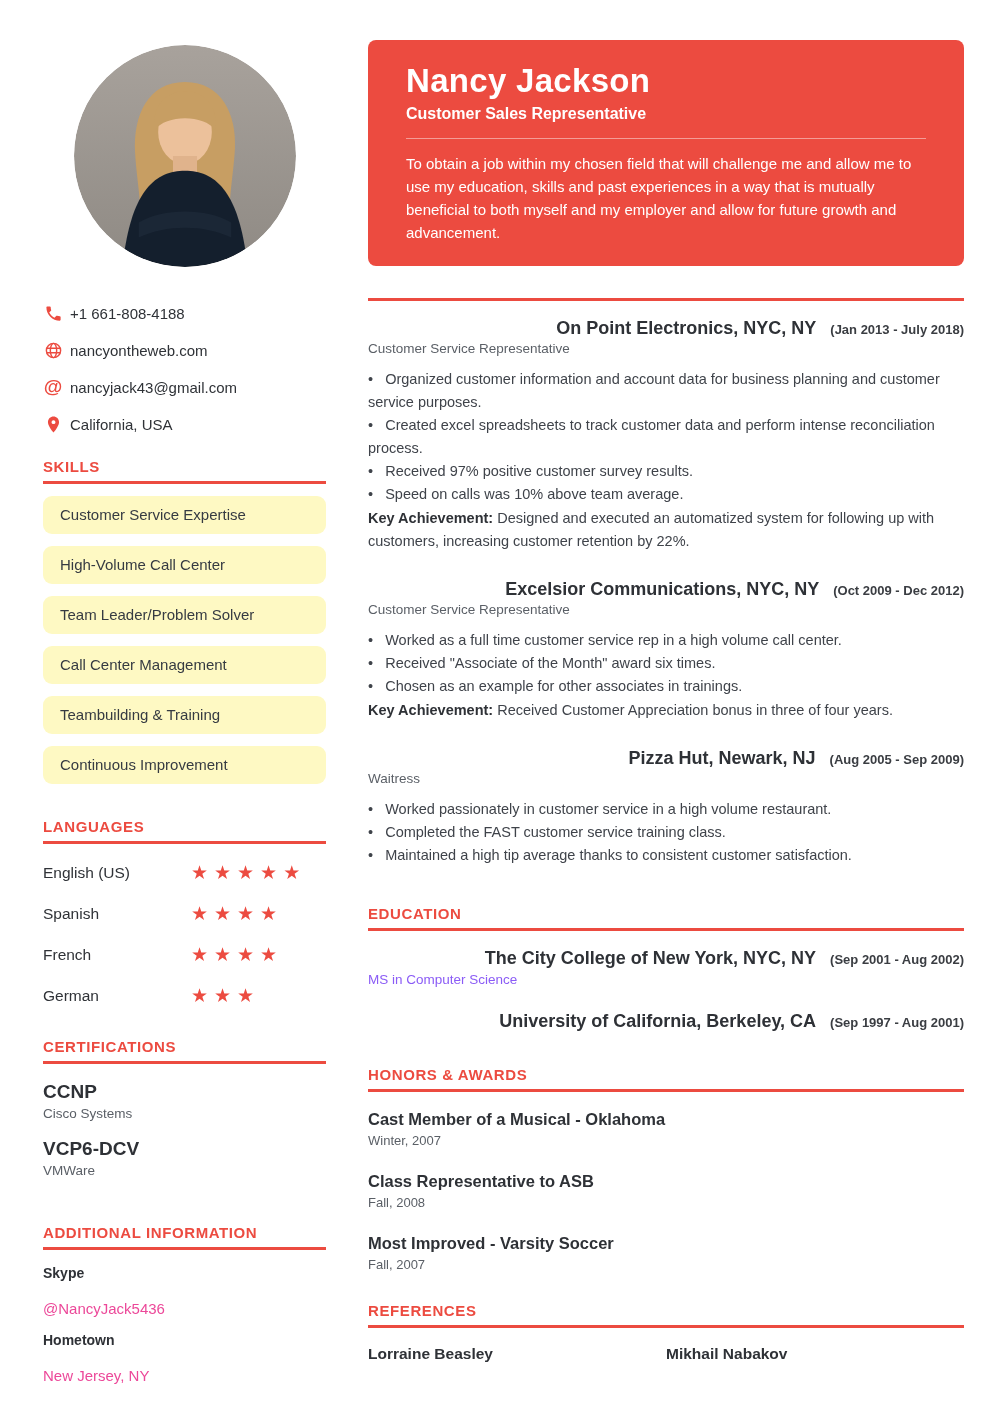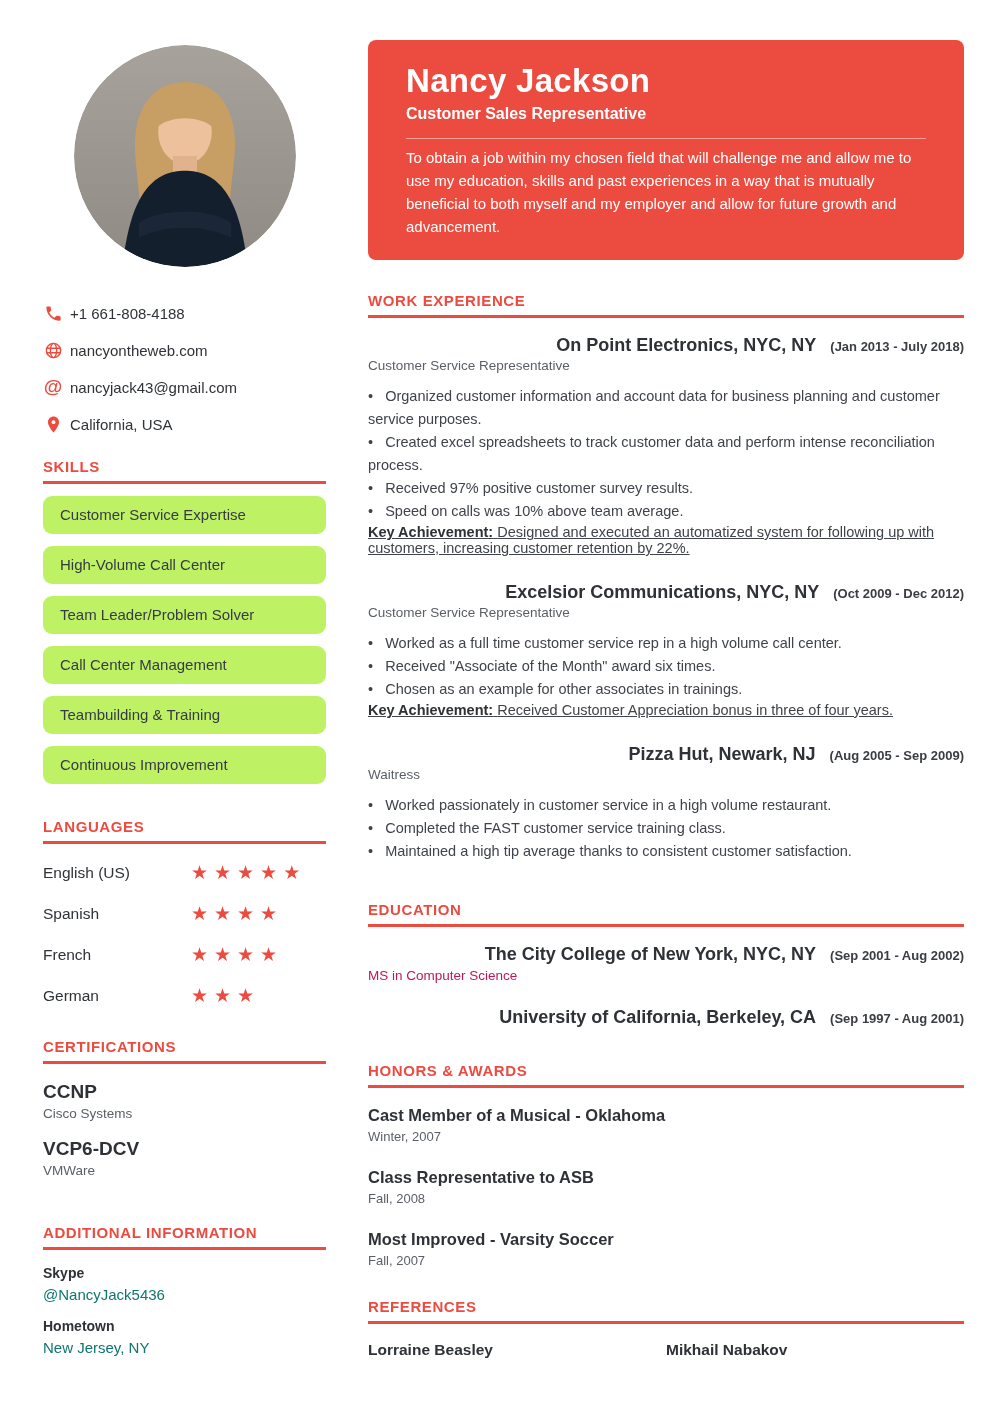--- a/index.html
+++ b/index.html
@@ -15,66 +15,66 @@
   .contact { list-style:none; margin-top:36px; }
   .contact li { display:flex; align-items:center; gap:7px; margin-bottom:17px; font-size:15px; color:#2f3237; }
   .cicon { width:20px; height:20px; flex:0 0 20px; display:flex; align-items:center; justify-content:center; color:#ec4b40; }
   .cicon svg { width:19px; height:19px; display:block; }
   .at-glyph { font-size:19px; font-weight:700; color:#ec4b40; line-height:20px; }
 
   .sec { font-size:15px; font-weight:800; color:#ec4b40; letter-spacing:.6px; }
   .rule { height:3px; background:#ec4b40; margin-top:6px; }
 
   .sec-skills { margin-top:24px; }
-  .pill { margin-top:12px; height:38px; line-height:38px; background:#bef264; border-radius:9px; padding-left:17px; font-size:15px; color:#363b42; white-space:nowrap; overflow:hidden; }
+  .pill { margin-top:12px; height:38px; line-height:38px; background:#fef9c3; border-radius:9px; padding-left:17px; font-size:15px; color:#363b42; white-space:nowrap; overflow:hidden; }
   .pill:first-of-type { margin-top:15px; }
 
   .sec-langs { margin-top:34px; }
   .lang-row { display:flex; align-items:center; margin-top:17px; height:24px; }
   .lang-name { flex:0 0 148px; font-size:15.5px; color:#2f3237; }
   .stars { color:#ec4b40; font-size:19px; letter-spacing:6px; line-height:24px; }
 
   .sec-certs { margin-top:30px; }
   .cert { margin-top:17px; }
   .cert-name { font-size:19px; font-weight:800; color:#2e3136; }
   .cert-org { font-size:13.5px; color:#5a5f66; margin-top:3px; min-height:1px; }
 
   .sec-addl { margin-top:28px; }
   .addl { margin-top:15px; }
   .addl-label { font-size:14px; font-weight:800; color:#2e3136; }
-  .addl-value { font-size:15px; color:#0f766e; margin-top:5px; }
+  .addl-value { font-size:15px; color:#ec4899; margin-top:19px; }
 
   
   .right { position:absolute; left:368px; top:0; width:596px; }
   .hero { margin-top:40px; background:#ec4b40; border-radius:8px; padding:22px 38px 22px 38px; color:#fff; }
   .hero h1 { font-size:33px; font-weight:800; letter-spacing:.3px; line-height:38px; }
   .hero-subtitle { font-size:16px; font-weight:700; margin-top:5px; }
   .hero-divider { border-top:1px solid rgba(255,255,255,.45); margin-top:15px; }
-  .objective { margin-top:7px; font-size:15px; line-height:23px; }
+  .objective { margin-top:13px; font-size:15px; line-height:23px; }
 
   .section-work { margin-top:32px; }
   .section-edu { margin-top:38px; }
   .section-honors { margin-top:34px; }
   .section-refs { margin-top:30px; }
 
   .job { margin-top:16px; }
   .job + .job { margin-top:25px; }
   .entry-head { display:flex; justify-content:flex-end; align-items:flex-start; }
   .entry-head h3 { font-size:18px; font-weight:800; color:#2e3136; line-height:22px; }
   .dates { font-size:13px; color:#3a3d42; margin-top:5px; white-space:nowrap; padding-left:14px;font-weight:bold; }
   .role { font-size:13.5px; color:#5a5f66; margin-top:2px; }
   .bullets { margin-top:12px; }
   .bullet { font-size:14.5px; line-height:23px; color:#3f434a; }
   .bullet::before { content:"\2022\00a0\00a0\00a0"; }
-  .achievement { font-size:14.5px; line-height:16px; color:#3f434a; margin-top:1px;text-decoration:underline; }
+  .achievement { font-size:14.5px; line-height:23px; color:#3f434a; margin-top:1px; }
   .achievement b { color:#2e3136; }
 
   .edu { margin-top:16px; }
   .edu + .edu { margin-top:23px; }
-  .edu-sub { font-size:13.5px; color:#be185d; margin-top:3px; }
+  .edu-sub { font-size:13.5px; color:#8b5cf6; margin-top:3px; }
 
   .honor { margin-top:18px; }
   .honor + .honor { margin-top:24px; }
   .honor-title { font-size:16.5px; font-weight:800; color:#2e3136; }
   .honor-sub { font-size:13px; color:#5a5f66; margin-top:4px; }
 
   .refs-grid { display:grid; grid-template-columns:1fr 1fr; margin-top:17px; }
   .ref-name { font-size:15.5px; font-weight:700; color:#2e3136; }
 </style>
 </head>
@@ -199,21 +199,20 @@
   <main class="right">
 
     <header class="hero">
       <h1>Nancy Jackson</h1>
       <div class="hero-subtitle">Customer Sales Representative</div>
       <div class="hero-divider"></div>
       <p class="objective">To obtain a job within my chosen field that will challenge me and allow me to use my education, skills and past experiences in a way that is mutually beneficial to both myself and my employer and allow for future growth and advancement.</p>
     </header>
 
     <section class="section-work">
-      <h2 class="sec">WORK EXPERIENCE</h2>
       <div class="rule"></div>
 
       <article class="job">
         <div class="entry-head">
           <h3>On Point Electronics, NYC, NY</h3>
           <span class="dates">(Jan 2013 - July 2018)</span>
         </div>
         <div class="role">Customer Service Representative</div>
         <div class="bullets">
           <p class="bullet">Organized customer information and account data for business planning and customer service purposes.</p>

